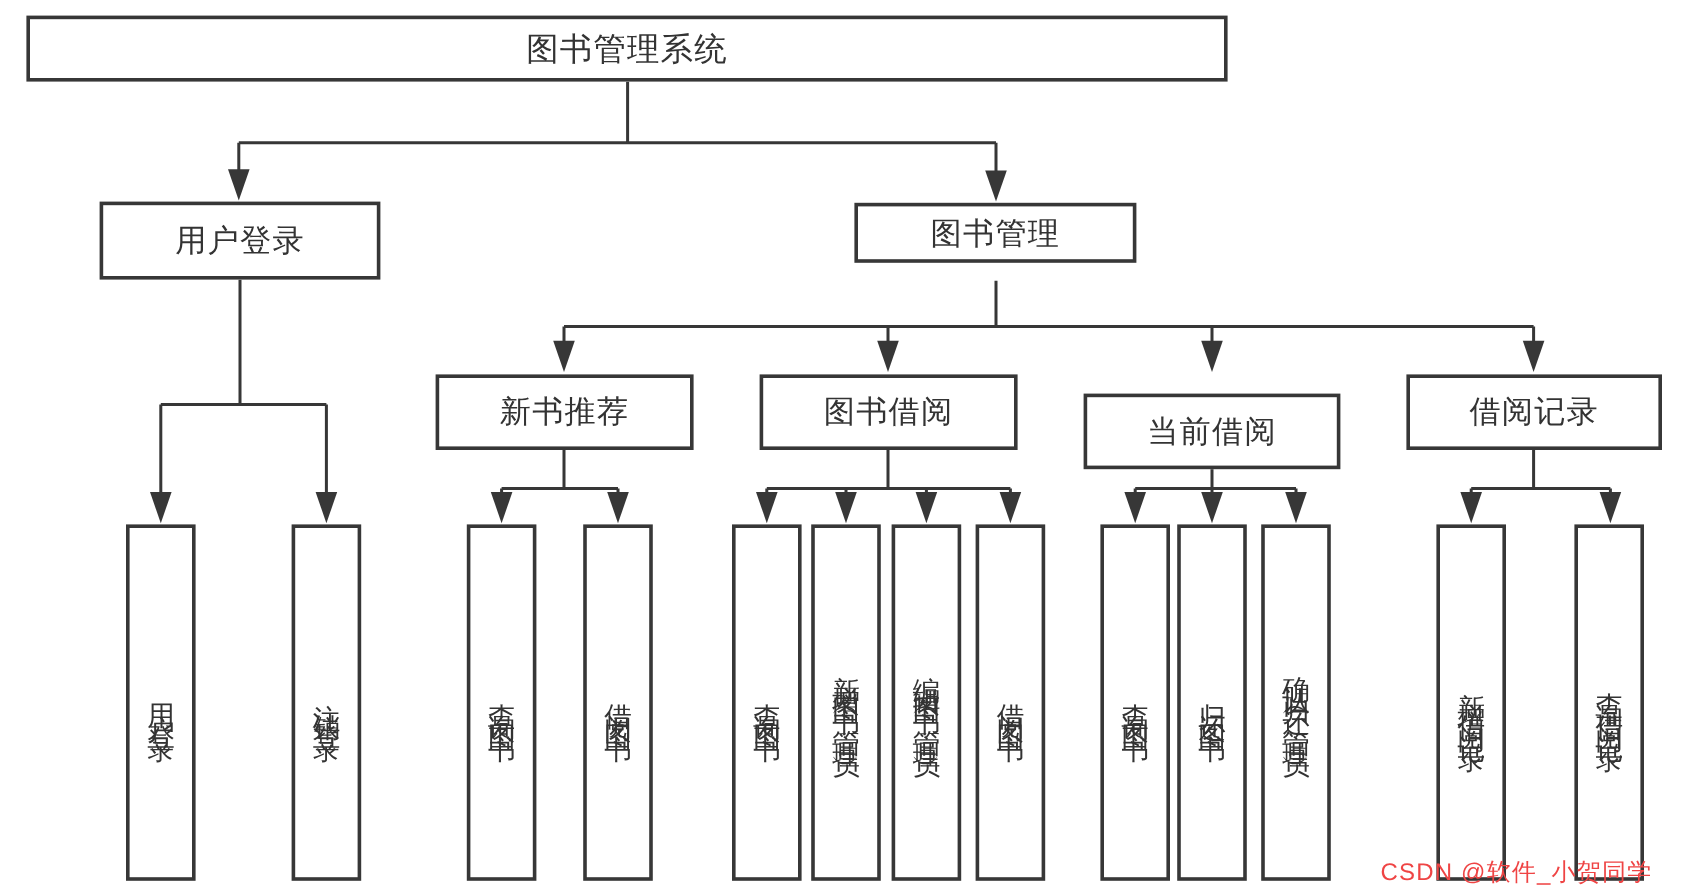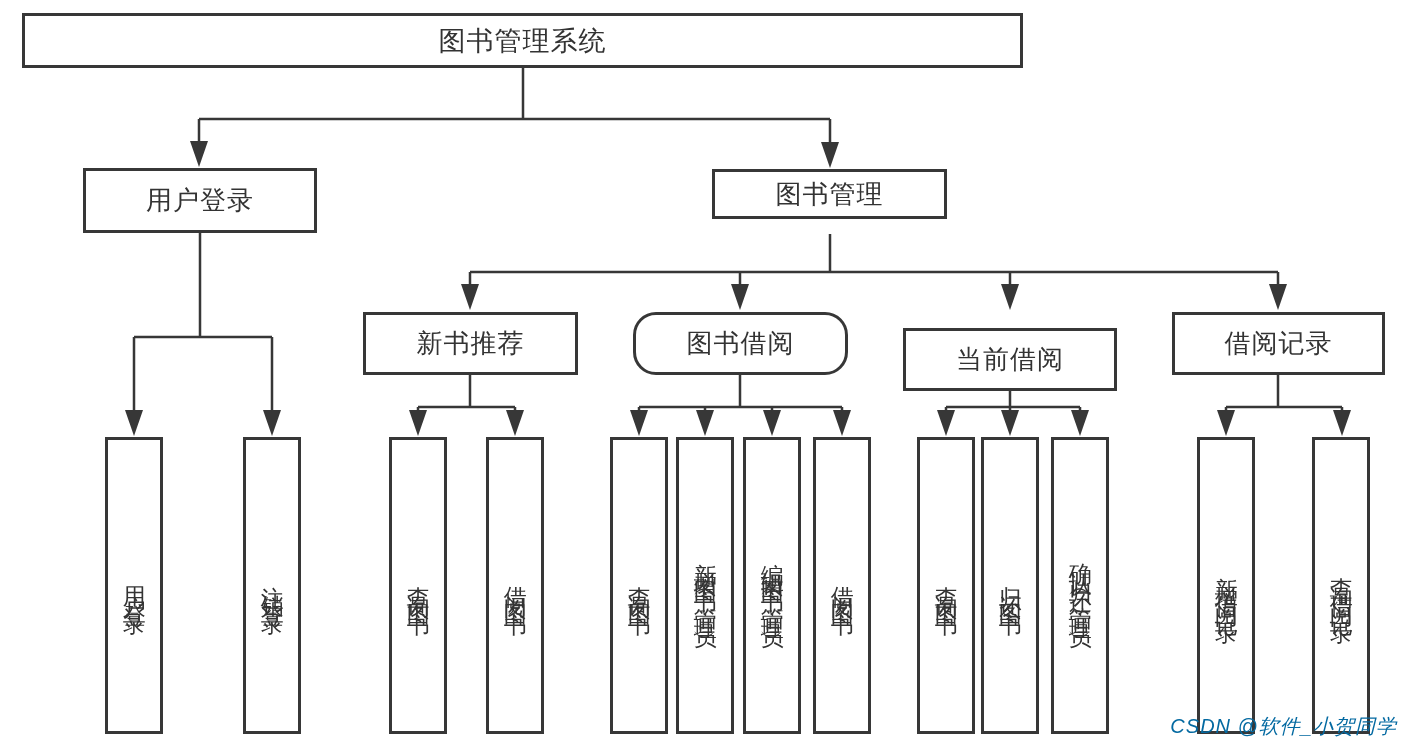--- a/index.html
+++ b/index.html
@@ -27,27 +27,26 @@
   .leaf .lbl{
     writing-mode:vertical-rl;
     text-orientation:mixed;
     font-size:23px;
     letter-spacing:9px;
     line-height:1.1;
     white-space:nowrap;
   }
   .watermark{
     position:absolute;
-    top:713px;right:8px;
+    top:713px;right:28px;
     font-size:20px;
     letter-spacing:1px;
-    color:#0369a1;
+    color:#ef4444;
     z-index:5;
     white-space:nowrap;
-    font-style:italic;
   }
 </style>
 </head>
 <body>
 
 <div class="stage">
 
   <svg class="wires" viewBox="0 0 1405 747" xmlns="http://www.w3.org/2000/svg" aria-hidden="true">
     <g stroke="#373737" stroke-width="2.5" fill="none">
 
@@ -95,21 +94,21 @@
   <div class="node h2" style="left:83px;top:168px;width:234px;height:65px;">
     <span class="lbl">用户登录</span>
   </div>
   <div class="node h2" style="left:712px;top:169px;width:235px;height:50px;">
     <span class="lbl">图书管理</span>
   </div>
 
   <div class="node h3" style="left:363px;top:312px;width:215px;height:63px;">
     <span class="lbl">新书推荐</span>
   </div>
-  <div class="node h3" style="left:633px;top:312px;width:215px;height:63px;border-radius:23px;">
+  <div class="node h3" style="left:633px;top:312px;width:215px;height:63px;">
     <span class="lbl">图书借阅</span>
   </div>
   <div class="node h3" style="left:903px;top:312px;width:214px;height:63px;margin-top:16px;">
     <span class="lbl">当前借阅</span>
   </div>
   <div class="node h3" style="left:1172px;top:312px;width:213px;height:63px;">
     <span class="lbl">借阅记录</span>
   </div>
 
   <div class="node leaf" style="left:105px;top:437px;width:58px;height:297px;">

